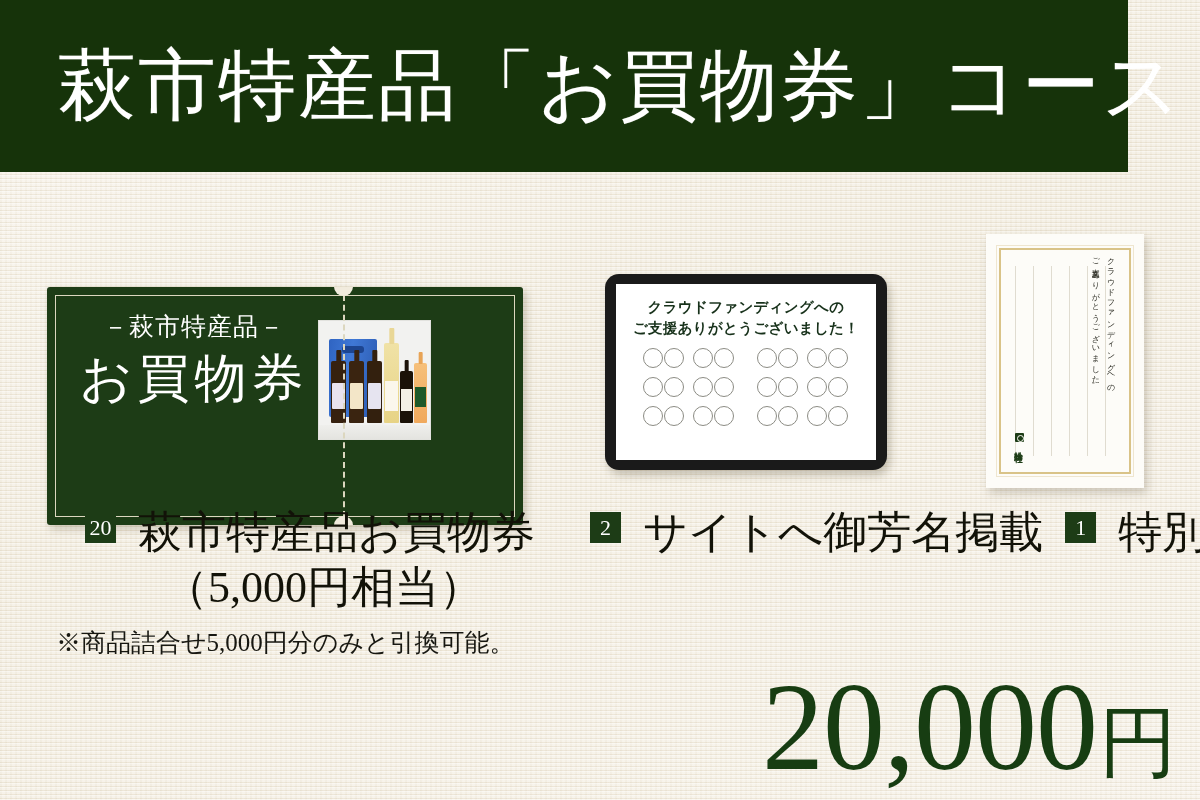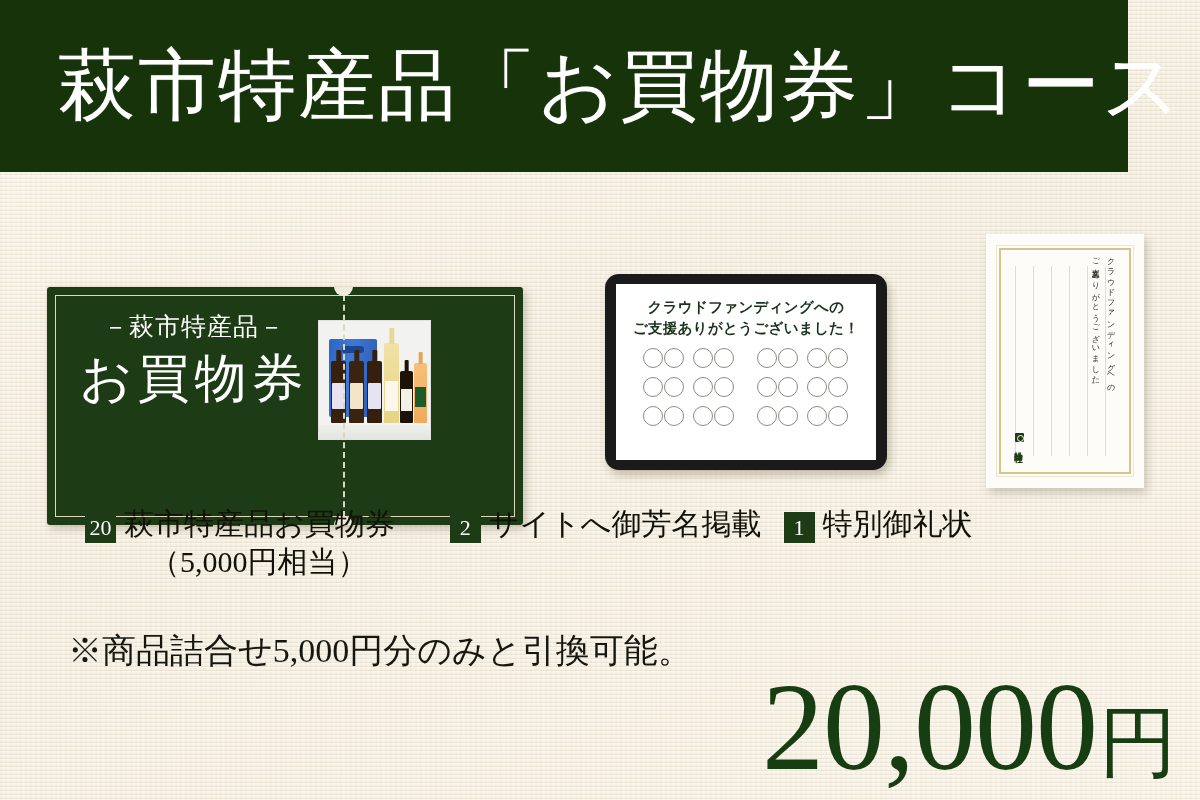--- a/index.html
+++ b/index.html
@@ -193,31 +193,31 @@
   #captions {
     position:absolute; left:0; top:505px; width:1200px;
     display:flex; align-items:flex-start;
   }
   .cap-item { display:flex; align-items:flex-start; }
   .badge {
     display:inline-flex; align-items:center; justify-content:center;
     width:31px; height:31px; background:#1d3c16; color:#ffffff;
     font-size:22px; line-height:1; flex:0 0 auto; margin-top:7px;
   }
-  .cap-text { font-size:30px; line-height:1.25; color:#121208; margin-left:8px;
+  .cap-text { font-size:44px; line-height:1.25; color:#121208; margin-left:22px;
     white-space:nowrap; }
   #cap-1 { margin-left:85px; }
   #cap-1 .cap-line2 { padding-left:26px; }
   #cap-2 { margin-left:55px; }
   #cap-3 { margin-left:22px; }
 
   
   #notes {
-    position:absolute; left:68px; top:623px;
-    font-size:34px; line-height:1.62; color:#171711;
+    position:absolute; left:56px; top:623px;
+    font-size:25px; line-height:1.62; color:#171711;
     white-space:nowrap;
   }
 
   
   #price {
     position:absolute; right:24px; bottom:10px;
     color:#173d12;
     font-size:124px; line-height:1;
     letter-spacing:-1px;
     display:flex; align-items:baseline;

